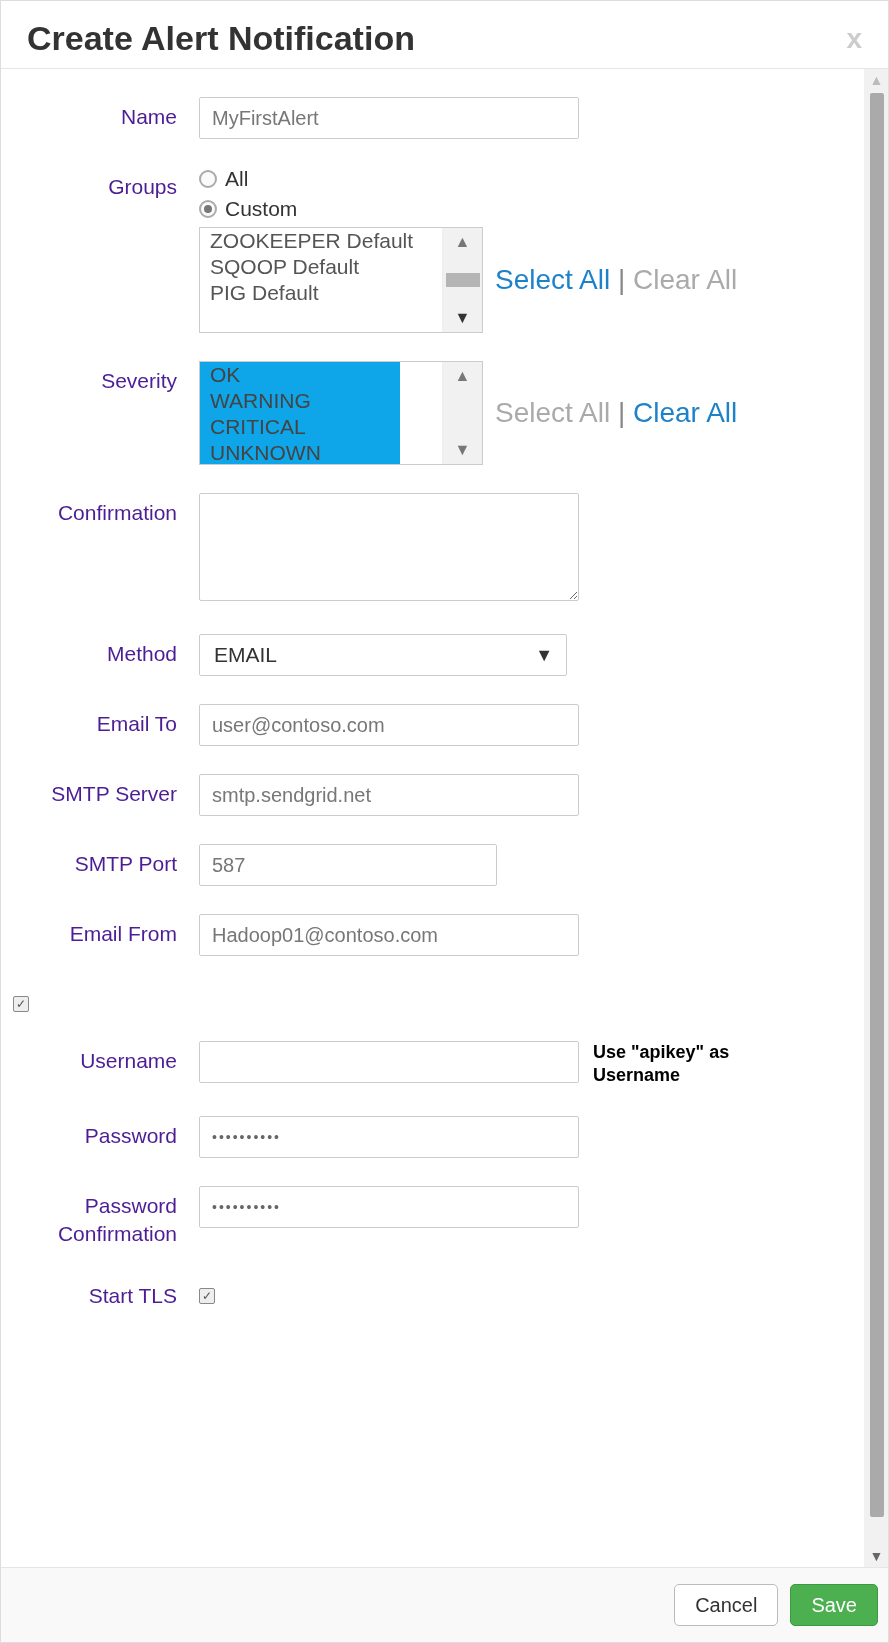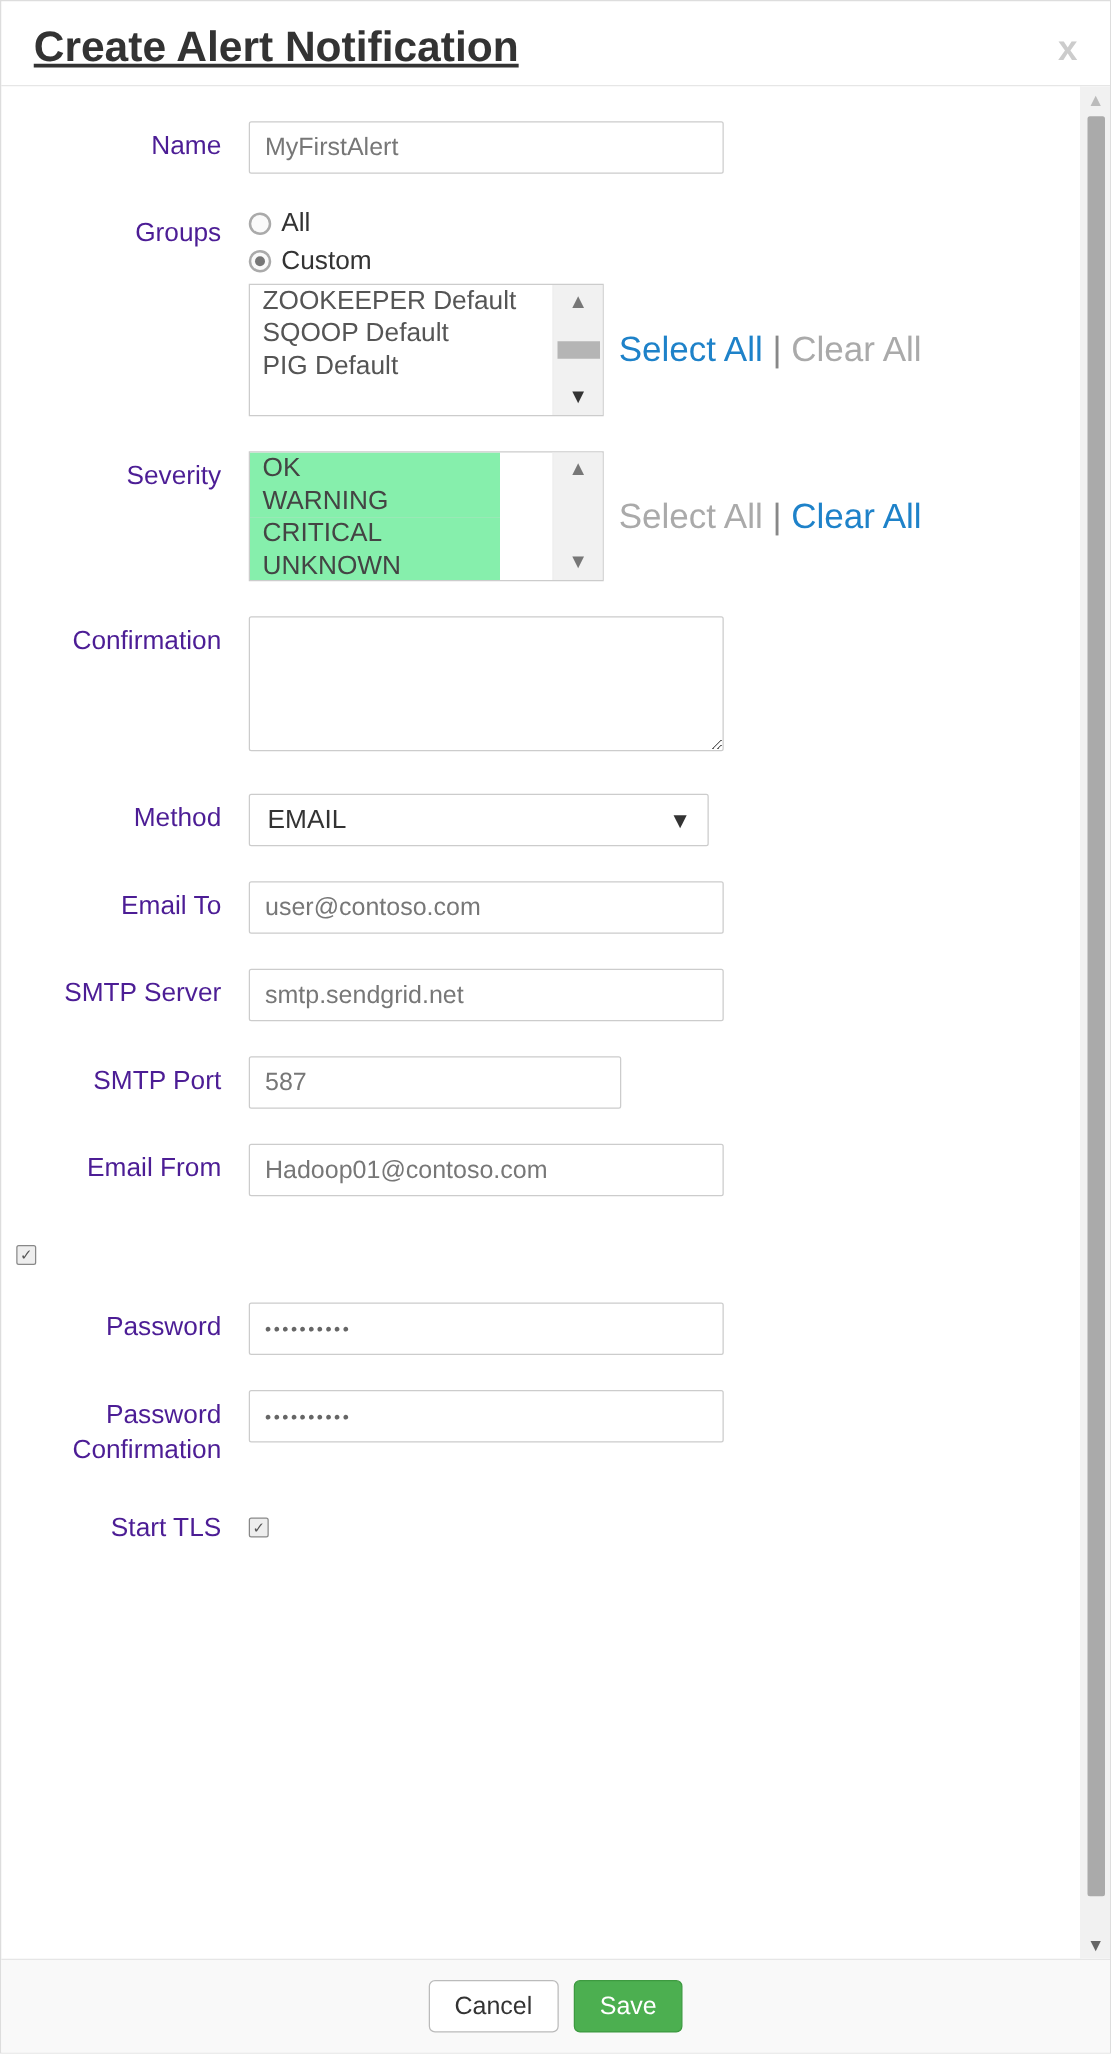--- a/index.html
+++ b/index.html
@@ -22,21 +22,20 @@
     border-bottom: 1px solid #e6e6e6;
     display: flex;
     justify-content: space-between;
     align-items: center;
   }
   .modal-header h1 {
     margin: 0;
     font-size: 34px;
     font-weight: bold;
     color: #333;
-    text-decoration: underline;
   }
   .close-x {
     font-size: 28px;
     color: #ccc;
     font-weight: bold;
     cursor: pointer;
   }
   .modal-body-wrap {
     flex: 1;
     position: relative;
@@ -117,21 +116,21 @@
   .radio-dot.checked::after { content:""; width:8px;height:8px;border-radius:50%;background:#777; }
   .listbox-wrap { display:flex; align-items:center; gap:12px; }
   .listbox {
     width: 284px;
     height: 106px;
     border: 1px solid #ccc;
     overflow: hidden;
   }
   .listbox.withrows { background:#fff;}
   .listbox-row { padding: 1px 10px; font-size: 21px; color:#555; }
-  .listbox-row.sel { background:#86efac; color:#444;}
+  .listbox-row.sel { background:#0ea5e9; color:#444;}
   .listbox .rows-inner{ width:230px; float:left; height:100%; overflow:hidden;}
   .listbox .scrollbar { float:right; width:40px; height:100%; background:#f1f1f1; display:flex; flex-direction:column; justify-content:space-between; align-items:center; border-left:1px solid #eee;}
   .listbox .scrollbar .sarrow{font-size:16px;color:#777;line-height:1;padding:6px 0;}
   .listbox .scrollbar .sthumb{ width:34px; height:14px; background:#b5b5b5; }
   .helper-links { font-size:28px; color:#888; }
   .helper-links .link { color:#1e82c9; cursor:pointer; }
   .helper-links .dim { color:#aaa; }
   .select-wrap { position:relative; width:368px;}
   .select-wrap .sel-box{
     height:42px; border:1px solid #ccc; border-radius:2px;
@@ -142,21 +141,21 @@
     width:16px;height:16px;border:1px solid #888;background:#eee;border-radius:2px;
     display:inline-flex;align-items:center;justify-content:center;font-size:12px;color:#555;
     line-height:1;
   }
   .annot { font-weight:bold; font-size:18px; color:#000; line-height:1.3;}
   .add-link { color:#1e82c9; font-size:21px; cursor:pointer;}
   .modal-footer{
     border-top:1px solid #e6e6e6;
     background:#f9f9f9;
     padding:16px 10px;
-    display:flex; justify-content:center; gap:12px;
+    display:flex; justify-content:flex-end; gap:12px;
   }
   .btn {
     height:42px; padding:0 20px; border-radius:5px; font-size:20px; cursor:pointer;
     border:1px solid #bbb; background:#fff; color:#333;
     display:inline-flex; align-items:center;
   }
   .btn-primary{ background:#4caf50; border-color:#3d9a40; color:#fff; }
 </style>
 </head>
 <body>
@@ -275,20 +274,27 @@
       </div>
 
       <div class="form-row">
         <div class="control" style="padding-top:6px;">
           <span class="checkbox">
               <span>✓</span>
             </span>
         </div>
       </div>
 
+      <div class="form-row">
+        <div class="label">Username</div>
+        <div class="control" style="display:flex; gap:14px; align-items:flex-start;">
+          <input type="text" class="std" value="" style="">
+          <div class="annot" style="width:170px;">Use "apikey" as Username</div>
+        </div>
+      </div>
 
       <div class="form-row">
         <div class="label">Password</div>
         <div class="control"><input type="text" class="std" style="font-size: 14px; color: rgb(102, 102, 102); letter-spacing: 2px;" value="••••••••••"></div>
       </div>
 
       <div class="form-row">
         <div class="label">Password Confirmation</div>
         <div class="control"><input type="text" class="std" style="font-size: 14px; color: rgb(102, 102, 102); letter-spacing: 2px;" value="••••••••••"></div>
       </div>

